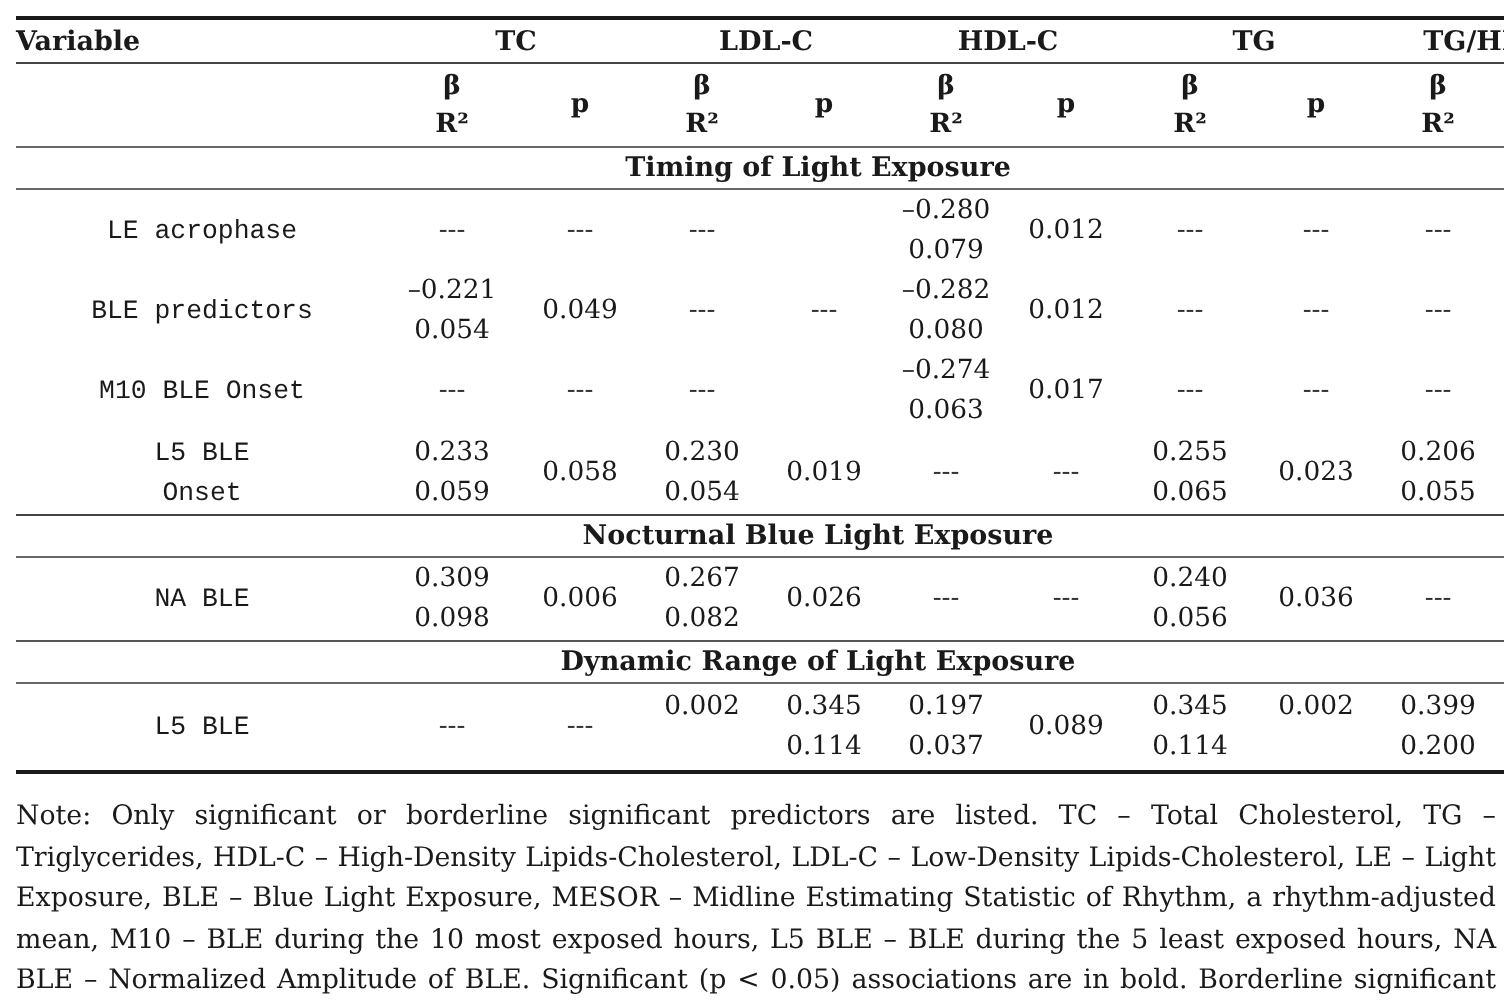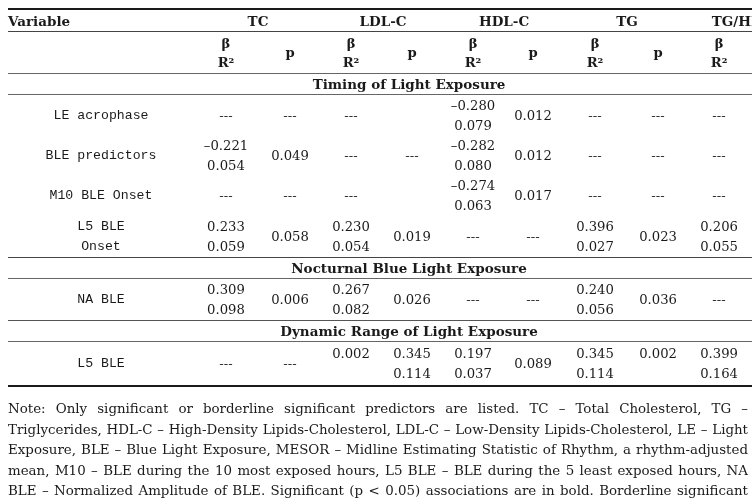--- a/index.html
+++ b/index.html
@@ -176,22 +176,22 @@
         </td>
       <td class="b">0.058</td>
       <td class="stack b">
           <span>0.230</span>
           <span>0.054</span>
         </td>
       <td class="b">0.019</td>
       <td class="dash">---</td>
       <td class="dash">---</td>
       <td class="stack b">
-          <span>0.396</span>
-          <span>0.027</span>
+          <span>0.255</span>
+          <span>0.065</span>
         </td>
       <td class="b">0.023</td>
       <td class="stack bi">
           <span>0.206</span>
           <span>0.055</span>
         </td>
       <td class="bi">0.067</td>
     </tr>
 
     <tr class="section">
@@ -240,20 +240,20 @@
           <span>0.037</span>
         </td>
       <td class="bi">0.089</td>
       <td class="stack b">
           <span>0.345</span>
           <span>0.114</span>
         </td>
       <td class="b top-align">0.002</td>
       <td class="stack b">
           <span>0.399</span>
-          <span>0.164</span>
+          <span>0.200</span>
         </td>
       <td class="b">&lt;0.001</td>
     </tr>
   </tbody>
 </table>
 
 <p class="note">Note: Only significant or borderline significant predictors are listed. TC – Total Cholesterol, TG – Triglycerides, HDL-C – High-Density Lipids-Cholesterol, LDL-C – Low-Density Lipids-Cholesterol, LE – Light Exposure, BLE – Blue Light Exposure, MESOR – Midline Estimating Statistic of Rhythm, a rhythm-adjusted mean, M10 – BLE during the 10 most exposed hours, L5 BLE – BLE during the 5 least exposed hours, NA BLE – Normalized Amplitude of BLE. Significant (p &lt; 0.05) associations are in bold. Borderline significant are in bold italic.</p>
 
 </body></html>

